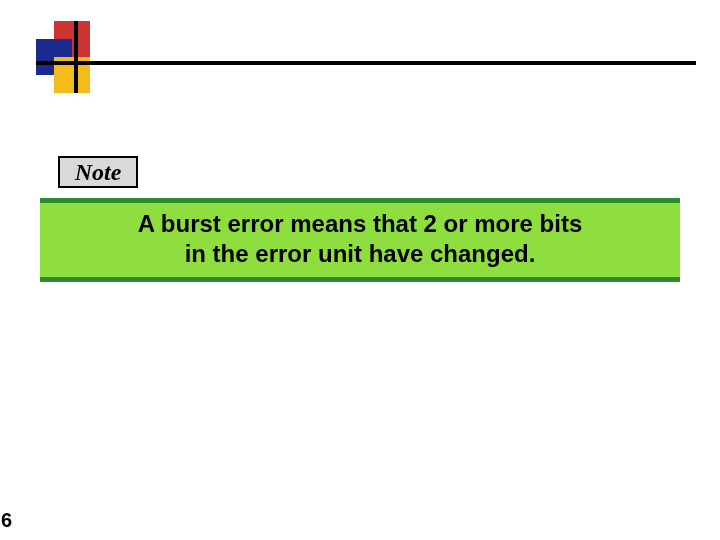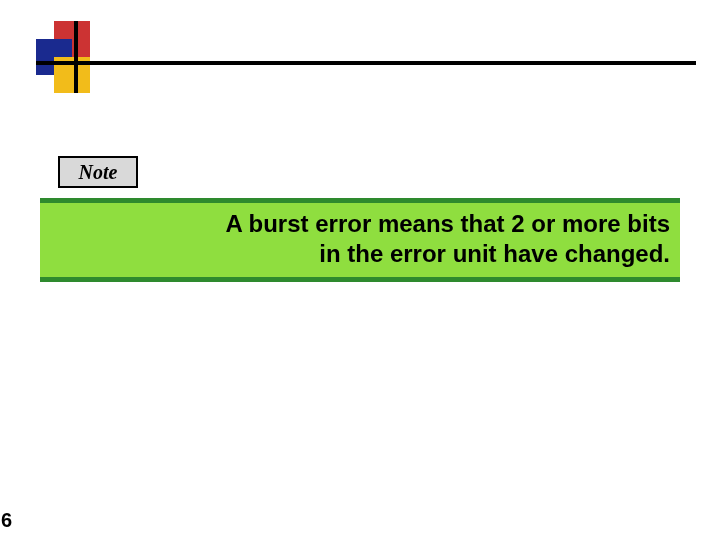--- a/index.html
+++ b/index.html
@@ -22,34 +22,34 @@
     left: 58px; top: 156px;
     width: 80px; height: 32px;
     background: #d9d9d9;
     border: 2px solid #000;
     display: flex; align-items: center; justify-content: center;
   }
   .note-text {
     font-family: "Times New Roman", Times, serif;
     font-style: italic;
     font-weight: bold;
-    font-size: 20px;
+    font-size: 24px;
     color: #000;
   }
 
   
   .body-block {
     position: absolute;
     left: 40px; top: 198px;
     width: 640px;
     border-top: 5px solid #2e8a2e;
     border-bottom: 5px solid #2e8a2e;
     background: #8fde3f;
     padding: 6px 10px 8px 10px;
-    text-align: right;
+    text-align: center;
   }
   .body-text {
     font-size: 24px;
     font-weight: bold;
     color: #000;
     line-height: 1.25;
   }
 
   
   .page-num {

